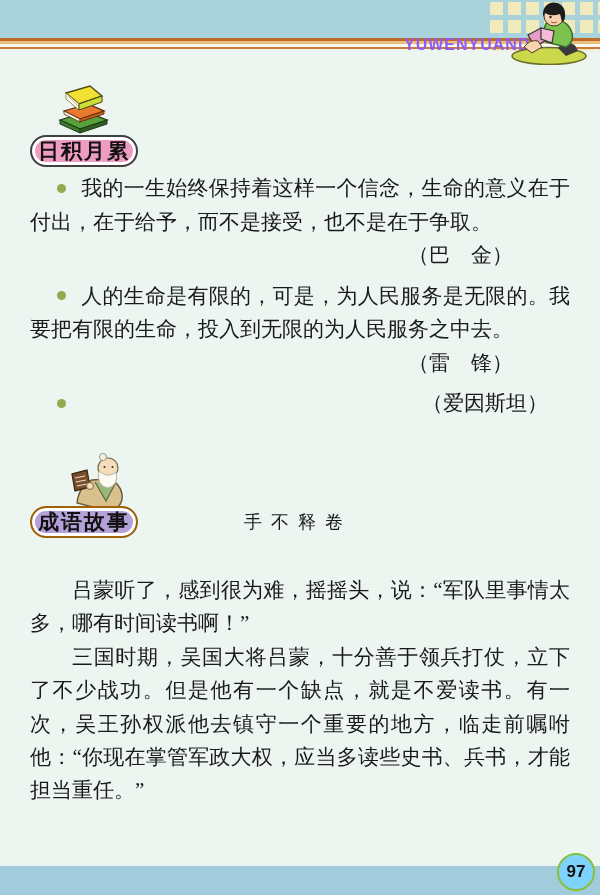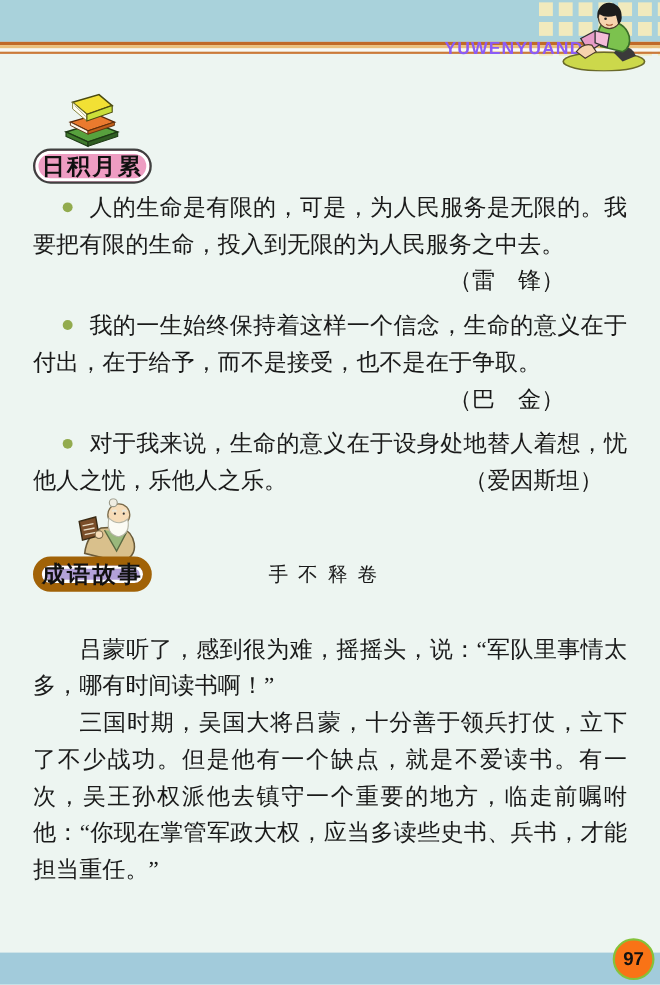--- a/index.html
+++ b/index.html
@@ -34,21 +34,21 @@
   .boy-illustration { position: absolute; top: 1px; right: 4px; width: 94px; height: 64px; }
 
   
   .pill {
     position: absolute; height: 32px; width: 108px;
     border-radius: 17px;
     display: flex; align-items: center; justify-content: center;
     font-weight: bold; font-size: 21px; letter-spacing: 2px; color: #111;
   }
   .pill-pink  { top: 135px; left: 30px; background: #ee9cc2; border: 2px solid #404040; box-shadow: inset 0 0 0 3px #ffffff; }
-  .pill-purple{ top: 506px; left: 30px; background: #b3a1d8; border: 8px solid #a16207; box-shadow: inset 0 0 0 3px #ffffff; }
+  .pill-purple{ top: 506px; left: 30px; background: #b3a1d8; border: 2px solid #a16207; box-shadow: inset 0 0 0 3px #ffffff; }
   .books-icon  { position: absolute; top: 83px;  left: 52px; width: 62px; height: 52px; }
   .oldman-icon { position: absolute; top: 453px; left: 62px; width: 82px; height: 60px; }
 
   
   .quotes { position: absolute; top: 172px; left: 30px; width: 540px; }
   .quote {
     overflow: hidden;
     margin: 0 0 7px 0;
     font-size: 21px; line-height: 33.5px;
     text-align: justify;
@@ -70,21 +70,21 @@
     margin: 0; text-indent: 2em;
     font-size: 21px; line-height: 33.4px;
     text-align: justify;
   }
 
   
   .bottom-band { position: absolute; top: 866px; left: 0; right: 0; height: 29px; background: #a2cbdb; }
   .page-num {
     position: absolute; top: 853px; left: 557px; width: 38px; height: 38px;
     border-radius: 50%;
-    background: #f97316; border: 2.5px solid #85c23a;
+    background: #7dd3fc; border: 2.5px solid #85c23a;
     display: flex; align-items: center; justify-content: center;
     font-family: "Liberation Sans", sans-serif; font-weight: bold; font-size: 17px; color: #111;
   }
 </style>
 </head>
 <body>
 
 <div class="page">
 
   <div class="top-band"></div>
@@ -120,27 +120,27 @@
     <polygon points="14,10 27,21 27,27 14,16" fill="#fffdf2" stroke="#77772a" stroke-width="0.8"></polygon>
     <polygon points="27,21 50,13 50,19 27,27" fill="#cadf3a" stroke="#4a4a10" stroke-width="1"></polygon>
     <line x1="16" y1="13" x2="26" y2="23" stroke="#9a9a55" stroke-width="0.7"></line>
   </svg>
   <div class="pill pill-pink">
     <span>日积月累</span>
   </div>
 
   <div class="quotes">
     <div class="quote">
+      <span class="bullet"></span><span>我的一生始终保持着这样一个信念，生命的意义在于付出，在于给予，而不是接受，也不是在于争取。</span><span class="attr">（巴　金）</span>
+    </div>
+    <div class="quote">
       <span class="bullet"></span><span>人的生命是有限的，可是，为人民服务是无限的。我要把有限的生命，投入到无限的为人民服务之中去。</span><span class="attr">（雷　锋）</span>
     </div>
     <div class="quote">
-      <span class="bullet"></span><span>我的一生始终保持着这样一个信念，生命的意义在于付出，在于给予，而不是接受，也不是在于争取。</span><span class="attr">（巴　金）</span>
-    </div>
-    <div class="quote">
-      <span class="bullet"></span><span>对于我来说，生命的意义在于设身处地替人着想，忧他人之忧，乐他人之乐。</span><span class="attr attr-tight">（爱因斯坦）</span>
+      <span class="bullet"></span><span class="attr attr-tight">（爱因斯坦）</span>
     </div>
   </div>
 
   <svg class="oldman-icon" viewBox="0 0 82 60" xmlns="http://www.w3.org/2000/svg">
     <path d="M30 27 q-13 6 -15 23 l32 8 q15 -4 13 -17 q-2 -11 -13 -15z" fill="#d9c08c" stroke="#6b5b3a" stroke-width="1.4"></path>
     <path d="M33 29 l11 19 9 -17" fill="#9ab87c" stroke="#5a6a42" stroke-width="1.2"></path>
     <circle cx="46" cy="15" r="10" fill="#f6dcb8" stroke="#7a6a4a" stroke-width="1.2"></circle>
     <circle cx="41" cy="4" r="3.6" fill="#f0ede2" stroke="#9a9a8a" stroke-width="1"></circle>
     <path d="M37 18 q-3 15 9 17 q11 -3 8 -16 q-8 7 -17 -1z" fill="#fbfbf4" stroke="#b5b5a5" stroke-width="1"></path>
     <path d="M40 12 q2 -2 4 0 M49 12 q2 -2 4 0" stroke="#e8e8dc" stroke-width="1.6" fill="none"></path>

